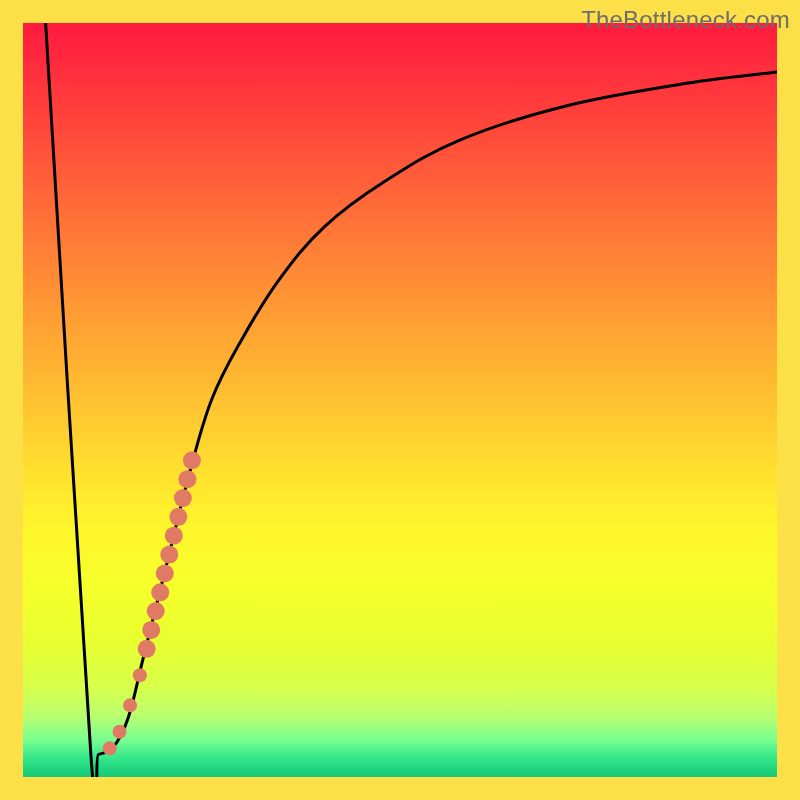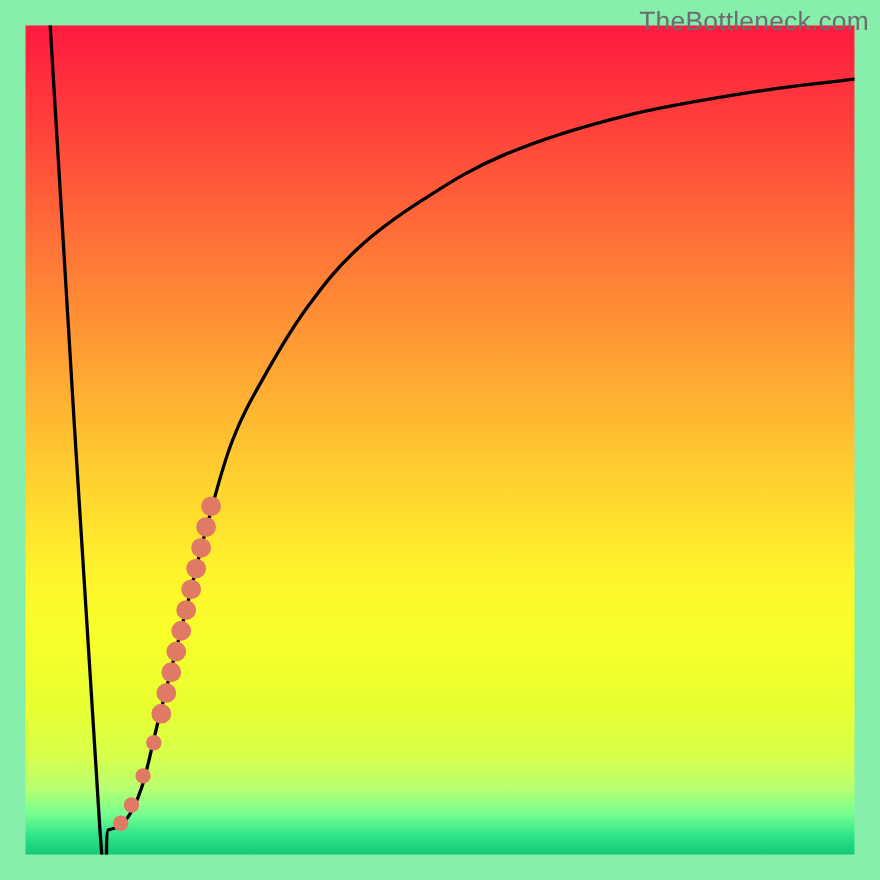--- a/index.html
+++ b/index.html
@@ -7,21 +7,21 @@
     padding: 0;
     width: 800px;
     height: 800px;
     overflow: hidden;
     font-family: Arial, Helvetica, sans-serif;
   }
   .frame {
     position: relative;
     width: 800px;
     height: 800px;
-    background: #86efac;
+    background: #fde047;
   }
   .plot {
     position: absolute;
     left: 23px;
     top: 23px;
     width: 754px;
     height: 754px;
     overflow: hidden;
   }
   .gradient {

